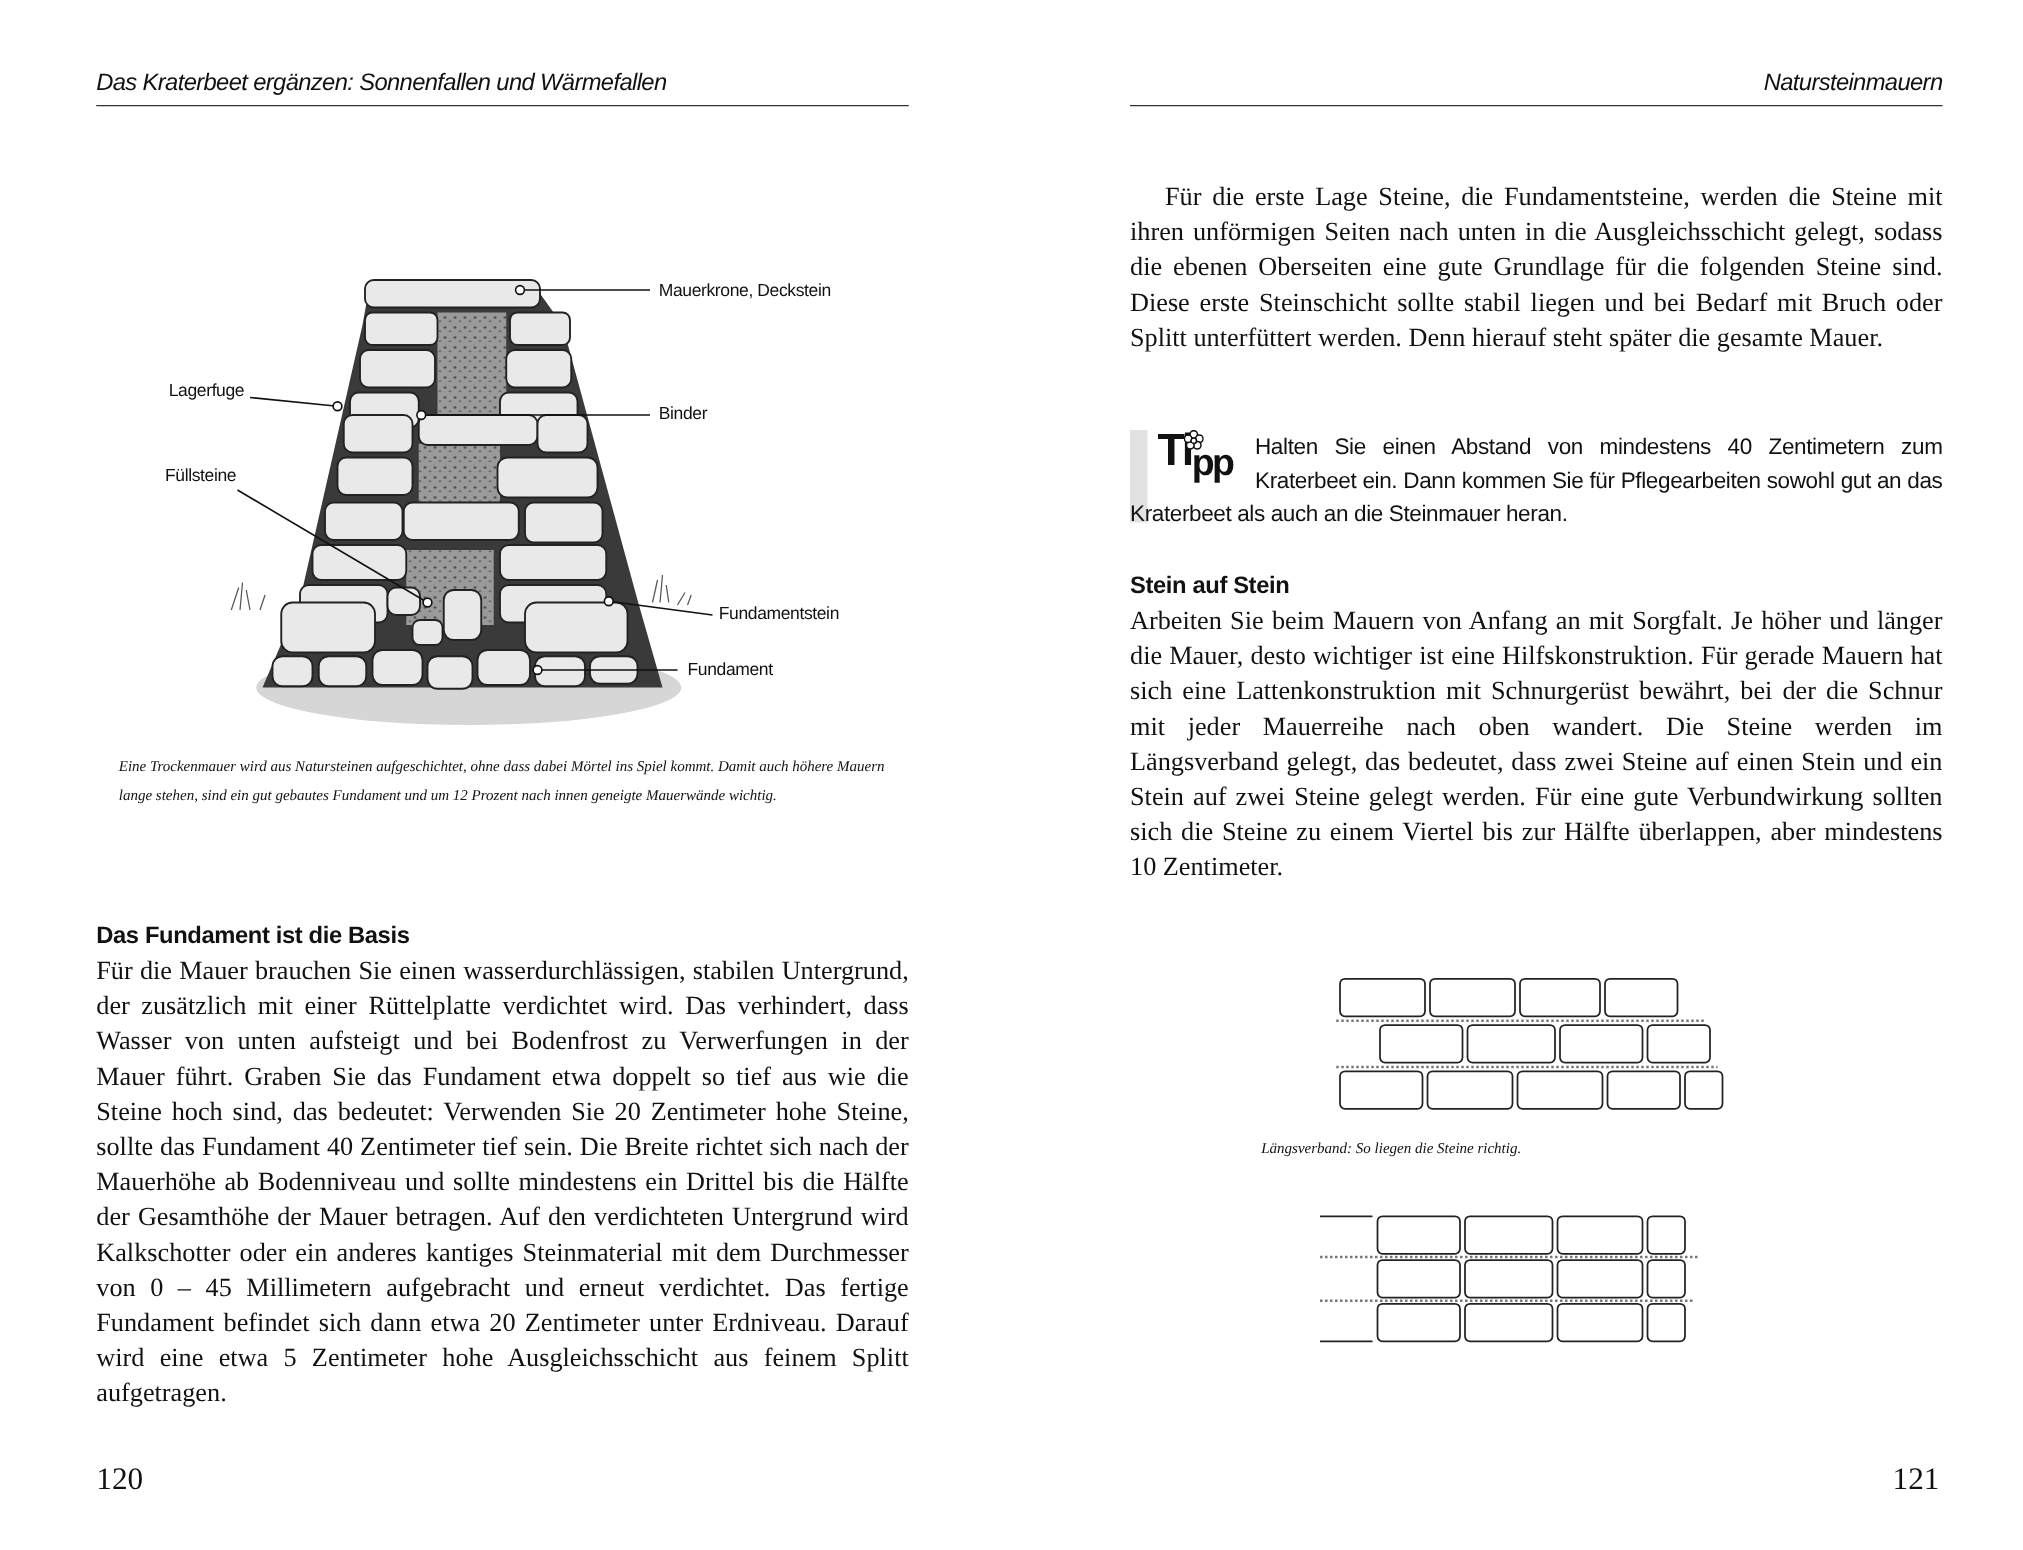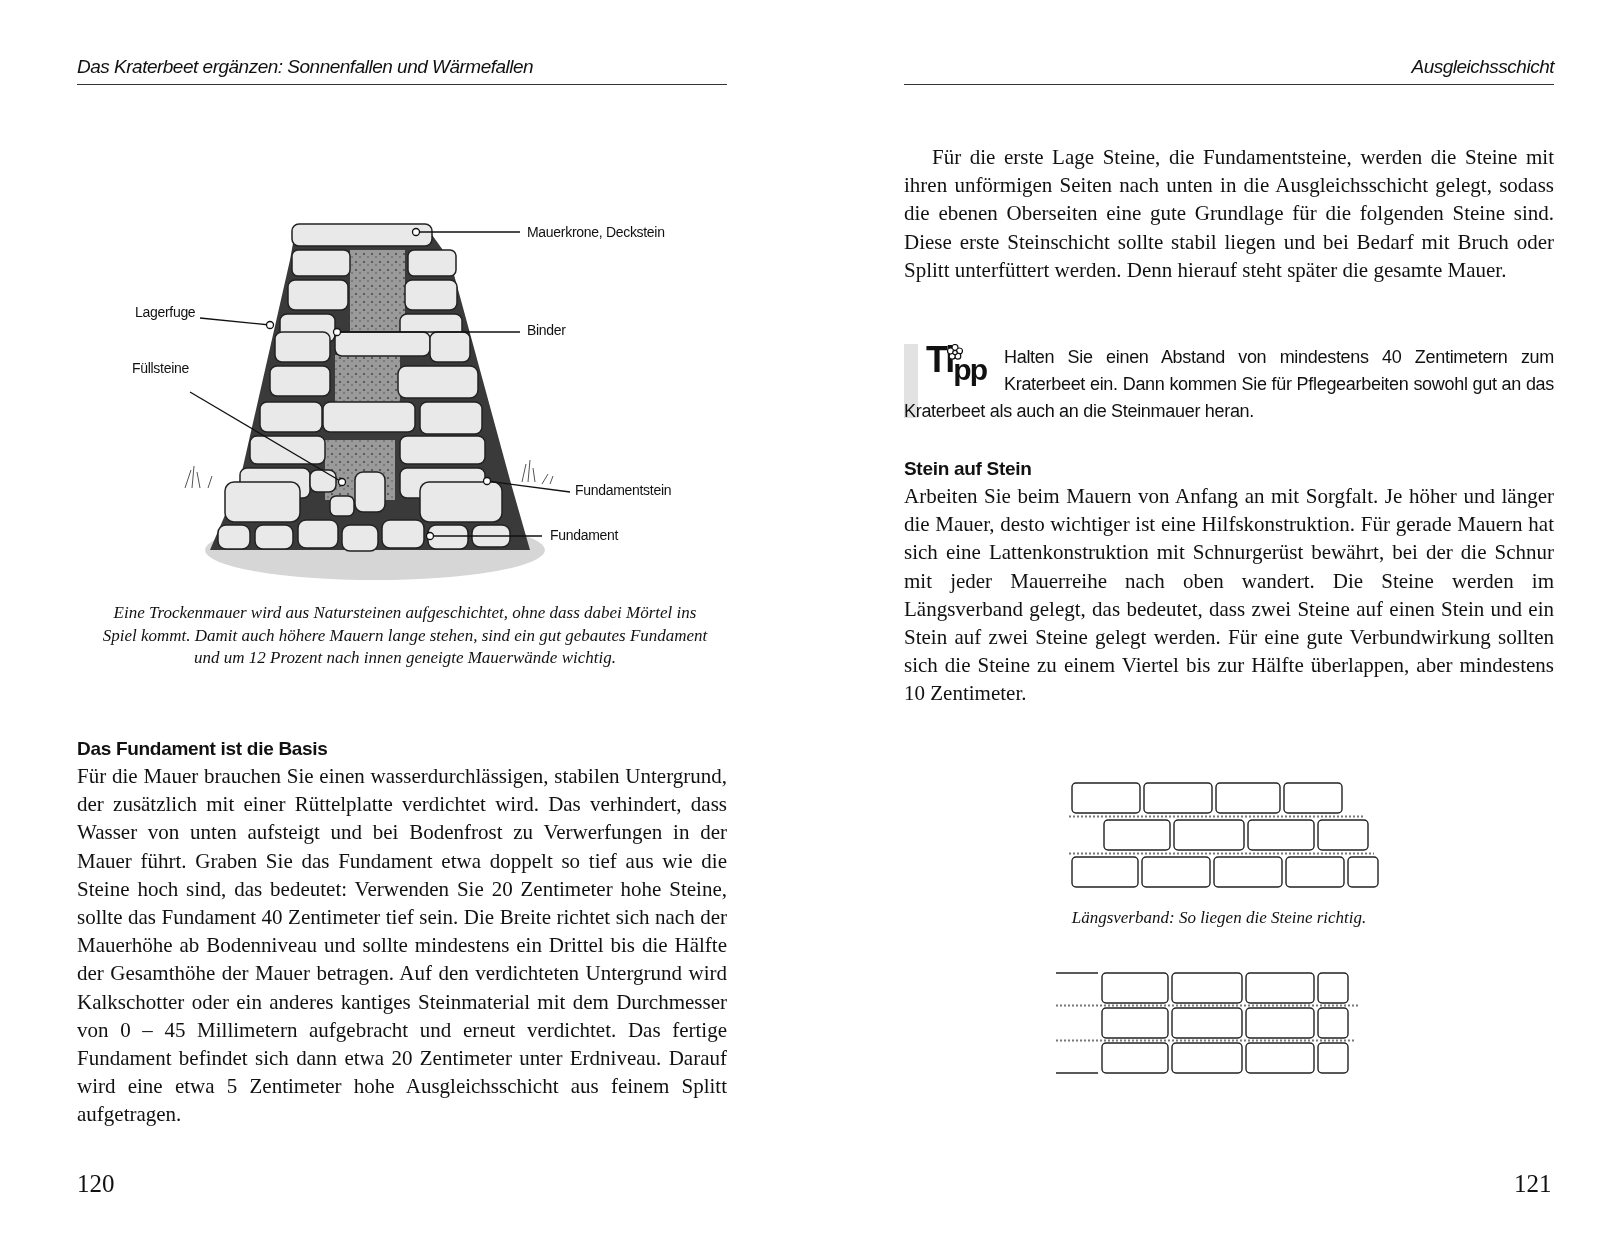--- a/index.html
+++ b/index.html
@@ -20,21 +20,21 @@
   .body-text {
     font-family: "Liberation Serif", serif; font-size: 21px; line-height: 28.2px;
     text-align: justify; hyphens: manual; color: #111;
   }
   .heading {
     font-family: "Liberation Sans", sans-serif; font-weight: bold;
     font-size: 19px; letter-spacing: -0.3px; line-height: 26px; color: #111;
   }
   .caption {
     font-family: "Liberation Serif", serif; font-style: italic;
-    font-size: 17px; line-height: 22.5px; text-align: center; color: #111;
+    font-size: 12px; line-height: 22.5px; color: #111;
   }
   .folio {
     position: absolute; top: 1170px; font-family: "Liberation Serif", serif;
     font-size: 25px; color: #111;
   }
 
   
   .wall-figure { position: absolute; left: 130px; top: 205px; width: 600px; height: 380px; margin-top: 15px; }
   .fig-label {
     position: absolute; font-family: "Liberation Sans", sans-serif; font-size: 14px;
@@ -147,35 +147,35 @@
         <circle cx="212" cy="262" r="3.5"></circle>
         <line x1="357" y1="261" x2="440" y2="272"></line>
         <circle cx="357" cy="261" r="3.5"></circle>
         <line x1="300" y1="316" x2="412" y2="316"></line>
         <circle cx="300" cy="316" r="3.5"></circle>
       </g>
     </svg>
     <span class="fig-label" style="left:397px; top:4px;">Mauerkrone, Deckstein</span>
     <span class="fig-label" style="left:5px; top:84px;">Lagerfuge</span>
     <span class="fig-label" style="left:397px; top:102px;">Binder</span>
-    <span class="fig-label" style="left:2px; top:140px;text-align:right;">Füllsteine</span>
+    <span class="fig-label" style="left:2px; top:152px;text-align:right;">Füllsteine</span>
     <span class="fig-label" style="left:445px; top:262px;">Fundamentstein</span>
     <span class="fig-label" style="left:420px; top:307px;">Fundament</span>
   </div>
 
   <div class="caption left-caption">Eine Trockenmauer wird aus Natursteinen aufgeschichtet, ohne dass dabei Mörtel ins Spiel kommt. Damit auch höhere Mauern lange stehen, sind ein gut gebautes Fundament und um 12 Prozent nach innen geneigte Mauerwände wichtig.</div>
 
   <div class="heading left-heading">Das Fundament ist die Basis</div>
   <div class="body-text left-body">Für die Mauer brauchen Sie einen wasserdurchlässigen, stabilen Untergrund, der zusätzlich mit einer Rüttelplatte verdichtet wird. Das verhindert, dass Wasser von unten aufsteigt und bei Bodenfrost zu Verwerfungen in der Mauer führt. Graben Sie das Fundament etwa doppelt so tief aus wie die Steine hoch sind, das bedeutet: Verwenden Sie 20 Zentimeter hohe Steine, sollte das Fundament 40 Zentimeter tief sein. Die Breite richtet sich nach der Mauerhöhe ab Bodenniveau und sollte mindestens ein Drittel bis die Hälfte der Gesamthöhe der Mauer betragen. Auf den verdichteten Untergrund wird Kalkschotter oder ein anderes kantiges Steinmaterial mit dem Durchmesser von 0 – 45 Millimetern aufgebracht und erneut verdichtet. Das fertige Fundament befindet sich dann etwa 20 Zentimeter unter Erdniveau. Darauf wird eine etwa 5 Zentimeter hohe Ausgleichsschicht aus feinem Splitt aufgetragen.</div>
 
   <div class="folio">120</div>
 </div>
 
 <div class="page page-right">
-  <div class="running-head">Ausgleichsschicht</div>
+  <div class="running-head">Natursteinmauern</div>
 
   <div class="body-text right-body-1">
     <p>Für die erste Lage Steine, die Fundamentsteine, werden die Steine mit ihren unförmigen Seiten nach unten in die Ausgleichsschicht gelegt, sodass die ebenen Oberseiten eine gute Grundlage für die folgenden Steine sind. Diese erste Steinschicht sollte stabil liegen und bei Bedarf mit Bruch oder Splitt unterfüttert werden. Denn hierauf steht später die gesamte Mauer.</p>
   </div>
 
   <div class="tip-box">
     <div class="tip-bar"></div>
     <div class="tip-text">
       <span class="float-spacer"></span>
       <span>Halten Sie einen Abstand von mindestens 40 Zentimetern zum Kraterbeet ein. Dann kommen Sie für Pflegearbeiten sowohl gut an das Kraterbeet als auch an die Steinmauer heran.</span>

